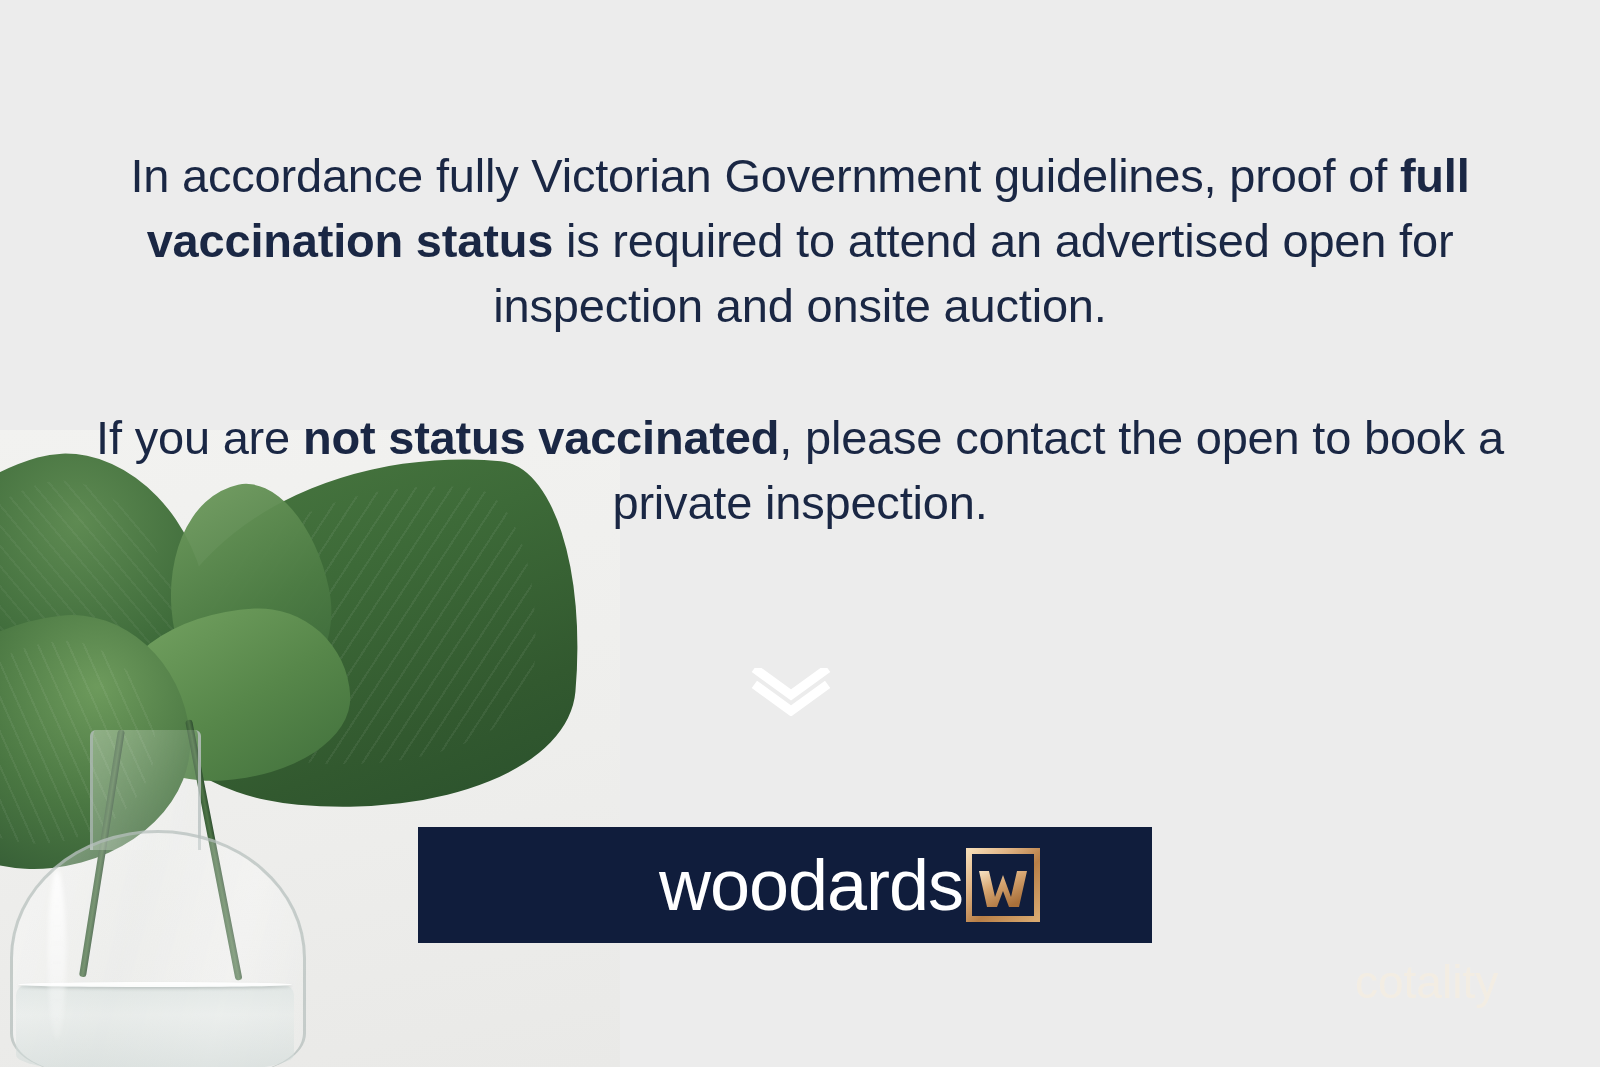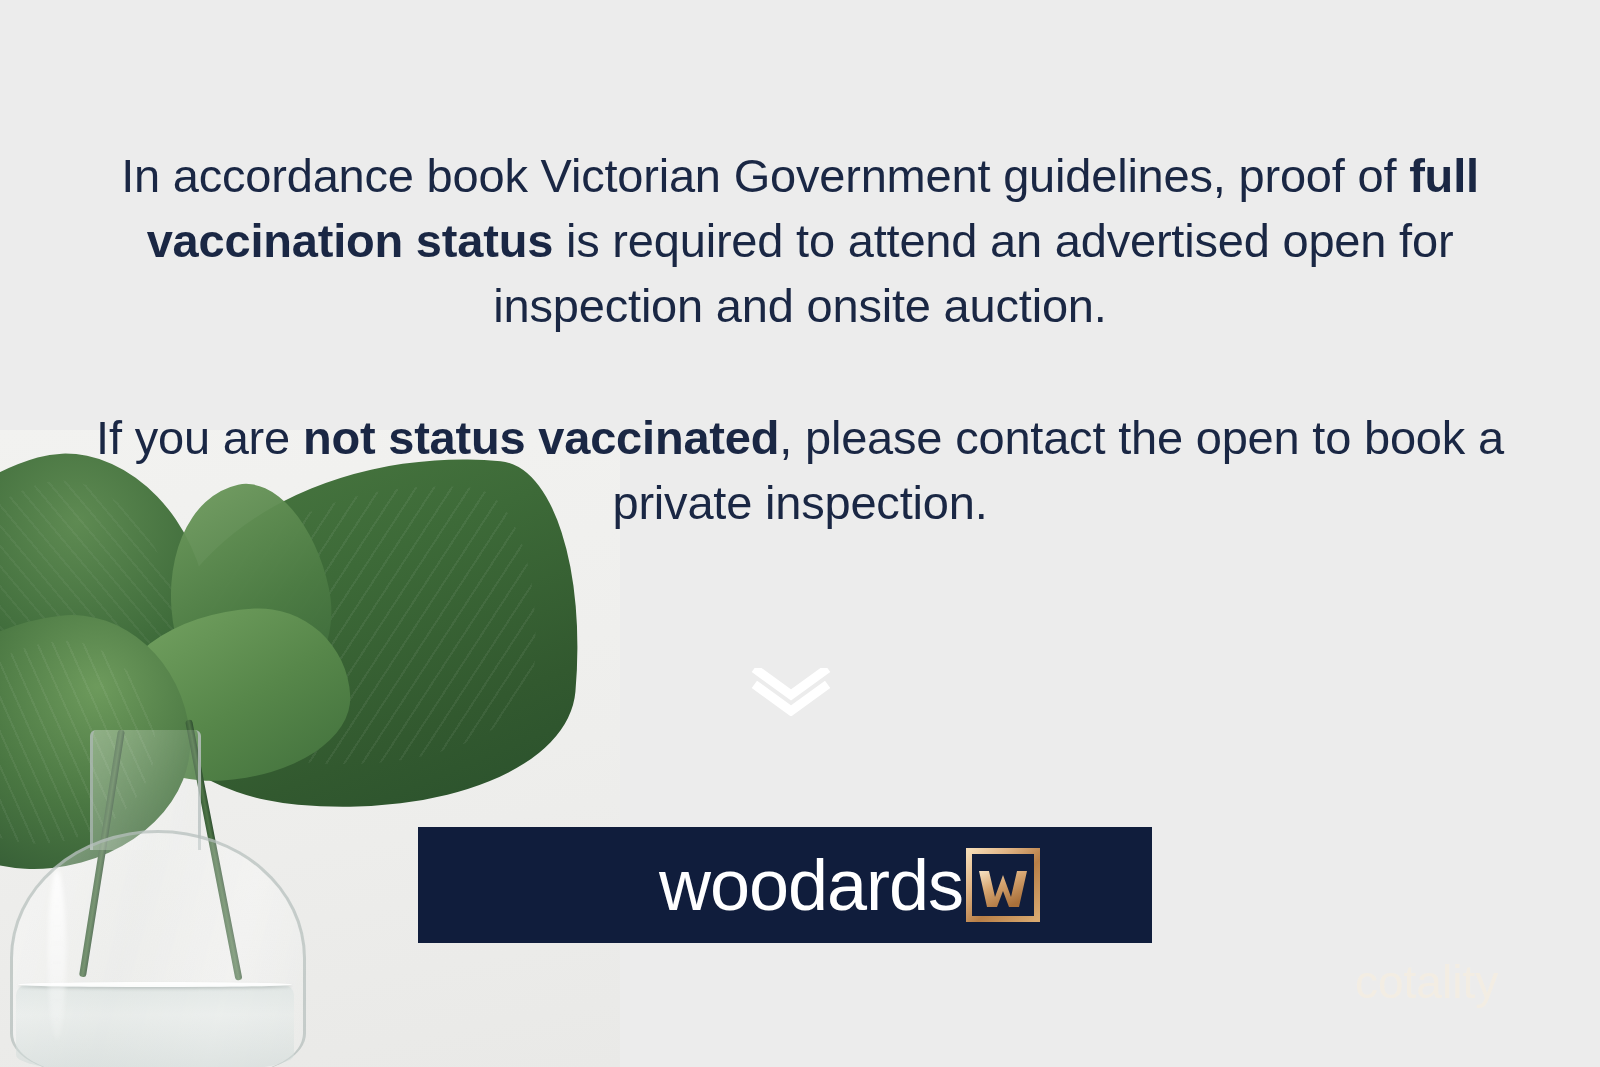--- a/index.html
+++ b/index.html
@@ -318,21 +318,21 @@
       <div class="vase-neck"></div>
       <div class="vase-body"></div>
 
       <div class="vase-water"></div>
       <div class="vase-waterline"></div>
       <div class="vase-highlight"></div>
     </div>
   </div>
 
   <div class="copy">
-    <p class="para para-1"><span>In accordance book Victorian Government guidelines, proof of </span><b>full vaccination status</b><span> is required to attend an advertised open for inspection and onsite auction.</span></p>
+    <p class="para para-1"><span>In accordance fully Victorian Government guidelines, proof of </span><b>full vaccination status</b><span> is required to attend an advertised open for inspection and onsite auction.</span></p>
 
     <p class="para para-2"><span>If you are </span><b>not status vaccinated</b><span>, please contact the open to book a private inspection.</span></p>
   </div>
 
   <div class="chevrons">
     <svg width="80" height="48" viewBox="0 0 80 48" aria-hidden="true">
       <path d="M6 4 L40 30 L74 4 L74 15 L40 41 L6 15 Z" fill="#ffffff" opacity="0"></path>
       <path d="M7 3 L40 27 L73 3" fill="none" stroke="#ffffff" stroke-width="9" stroke-linecap="square" stroke-linejoin="miter"></path>
       <path d="M7 19 L40 43 L73 19" fill="none" stroke="#ffffff" stroke-width="9" stroke-linecap="square" stroke-linejoin="miter"></path>
     </svg>

